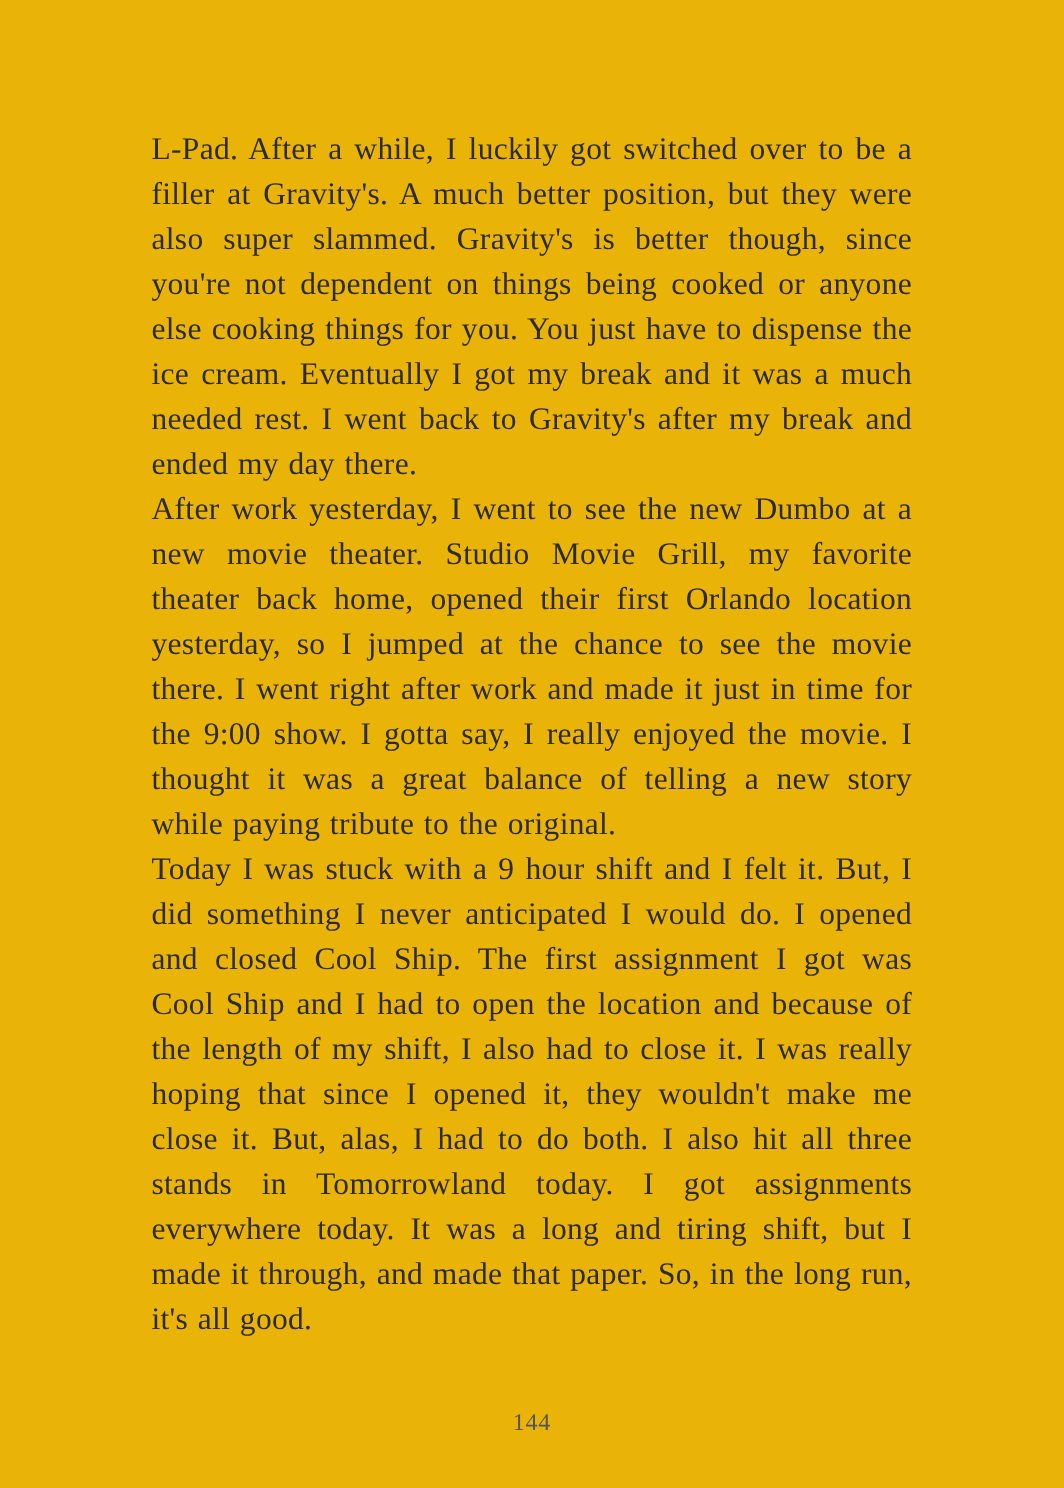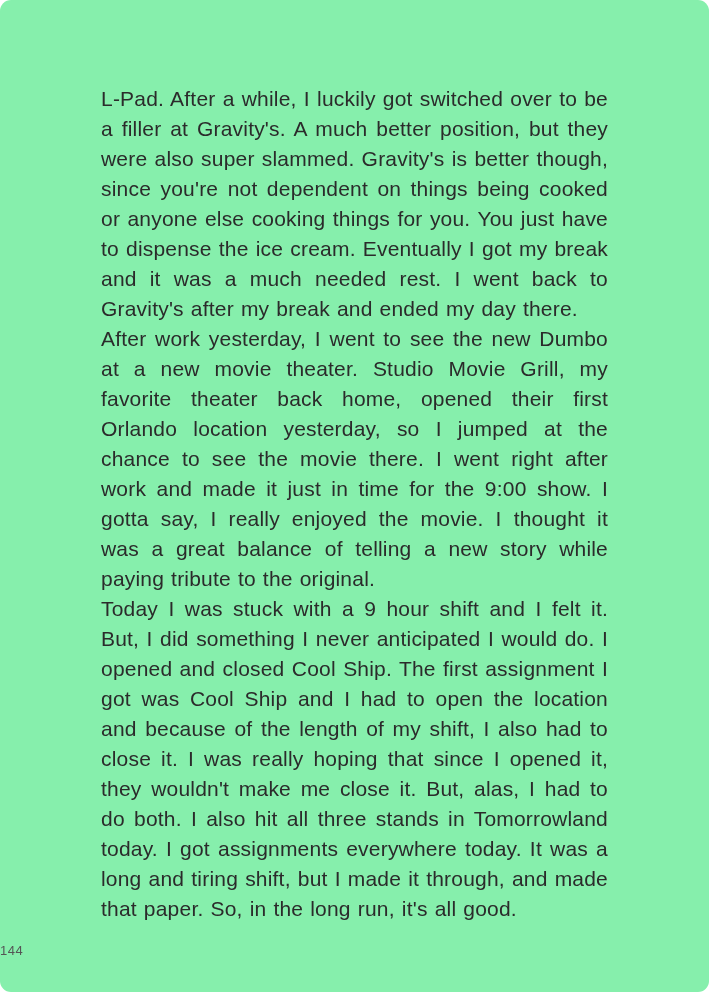--- a/index.html
+++ b/index.html
@@ -7,24 +7,23 @@
   html, body {
     width: 709px;
     height: 992px;
     background: #ffffff;
   }
 
   .page {
     position: relative;
     width: 709px;
     height: 992px;
-    background: #86efac;
-    font-family: Liberation Sans, sans-serif;
+    background: #eab308;
+    font-family: Liberation Serif, serif;
     color: #2b2b2b;
-    border-radius: 11px;
   }
 
   .text-block {
     position: absolute;
     top: 84px;
     left: 101px;
     width: 507px;
   }
 
   .text-block p {
@@ -35,21 +34,22 @@
     letter-spacing: 0.2px;
     word-spacing: 1px;
     hyphens: none;
   }
 
   .page-number {
     position: absolute;
     bottom: 34px;
     left: 0;
     width: 709px;
-    font-size: 13px;
+    text-align: center;
+    font-size: 16px;
     color: #555555;
     letter-spacing: 0.5px;
   }
 </style>
 </head>
 <body>
 
 <div class="page">
   <div class="text-block">
     <p>L-Pad. After a while, I luckily got switched over to be a filler at Gravity's. A much better position, but they were also super slammed. Gravity's is better though, since you're not dependent on things being cooked or anyone else cooking things for you. You just have to dispense the ice cream. Eventually I got my break and it was a much needed rest. I went back to Gravity's after my break and ended my day there.</p>

